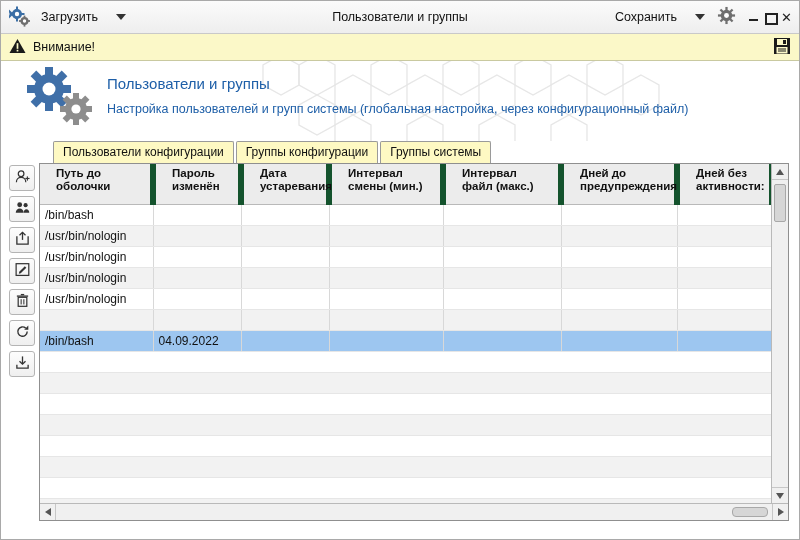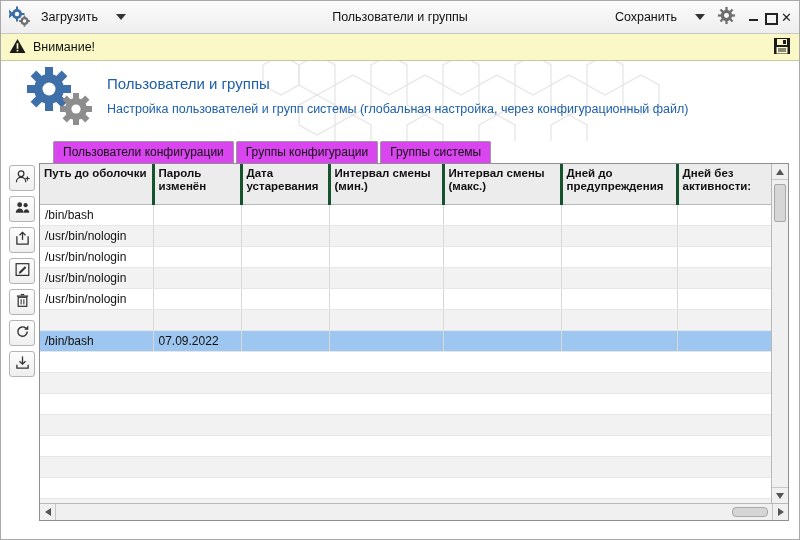--- a/index.html
+++ b/index.html
@@ -161,21 +161,21 @@
     align-items: flex-end;
     padding-left: 52px;
     height: 22px;
     flex: none;
     position: relative;
     z-index: 3;
   }
   .tab {
     border: 1px solid #9a9a9a;
     border-bottom: none;
-    background: #d946ef;
+    background: #fef9c3;
     padding: 3px 9px 4px 9px;
     font-size: 12px;
     color: #111;
     border-radius: 2px 2px 0 0;
     margin-right: 2px;
     cursor: default;
     line-height: 14px;
   }
   .tab.active {
     background: #ffffff;
@@ -229,28 +229,28 @@
     overflow: hidden;
     position: relative;
   }
   table.grid {
     border-collapse: collapse;
     width: 100%;
     table-layout: fixed;
   }
   table.grid th {
     background: #ececec;
-    border-right: 3px solid #14532d;
+    border-right: 6px solid #14532d;
     border-bottom: 1px solid #b9b9b9;
     font-size: 11.5px;
     font-weight: bold;
     color: #111;
     text-align: left;
     vertical-align: top;
-    padding: 3px 4px;
+    padding: 3px 16px;
     height: 34px;
     line-height: 13px;
   }
   table.grid td {
     border-right: 1px solid #d8d8d8;
     border-bottom: 1px solid #e6e6e6;
     font-size: 12px;
     color: #111;
     padding: 1px 5px;
     height: 18px;
@@ -541,21 +541,21 @@
               <col style="width:118px">
               <col style="width:116px">
               <col style="width:95px">
             </colgroup>
             <thead>
               <tr>
                 <th>Путь до оболочки</th>
                 <th>Пароль изменён</th>
                 <th>Дата устаревания</th>
                 <th>Интервал смены (мин.)</th>
-                <th>Интервал смены (макс.)</th>
+                <th>Интервал файл (макс.)</th>
                 <th>Дней до предупреждения</th>
                 <th>Дней без активности:</th>
               </tr>
             </thead>
             <tbody>
               <tr>
                 <td>/bin/bash</td>
                 <td></td>
                 <td></td>
                 <td></td>
@@ -603,21 +603,21 @@
                 <td></td>
                 <td></td>
                 <td></td>
                 <td></td>
                 <td></td>
                 <td></td>
                 <td></td>
               </tr>
               <tr class="sel">
                 <td>/bin/bash</td>
-                <td>07.09.2022</td>
+                <td>04.09.2022</td>
                 <td></td>
                 <td></td>
                 <td></td>
                 <td></td>
                 <td></td>
               </tr>
               <tr>
                   <td colspan="7">&nbsp;</td>
                 </tr>
               <tr class="alt">

